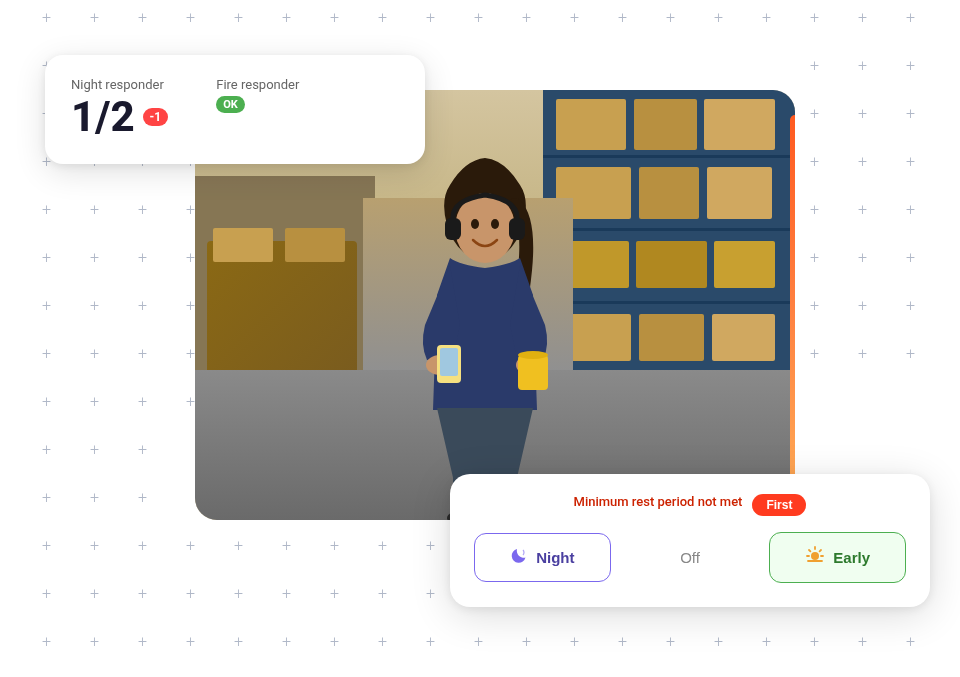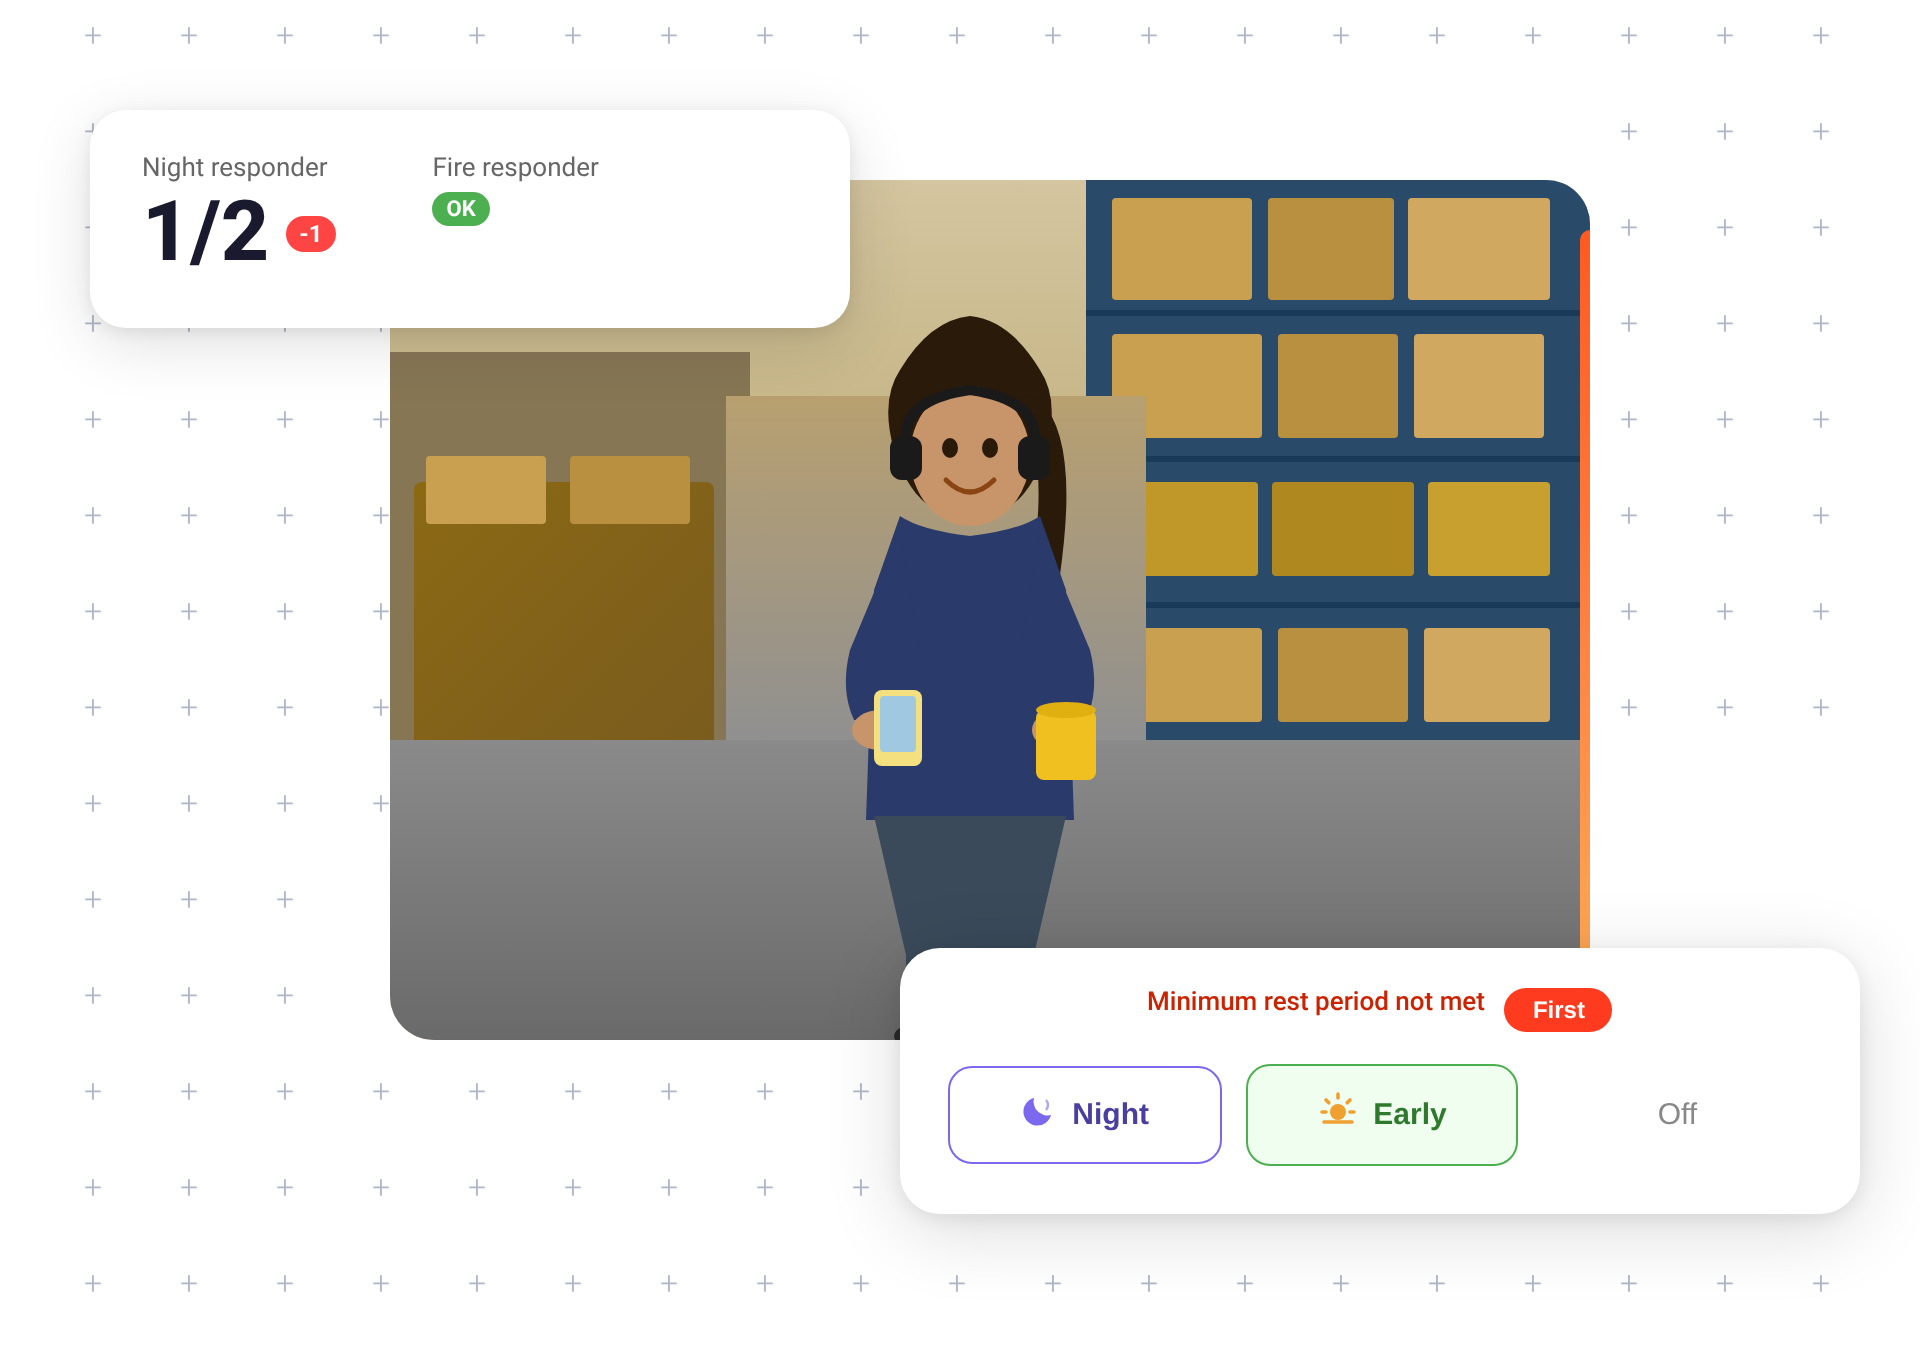--- a/index.html
+++ b/index.html
@@ -517,32 +517,32 @@
     <button class="shift-btn night">
       <span class="btn-icon">
         <svg width="18" height="18" viewBox="0 0 18 18" fill="none" xmlns="http://www.w3.org/2000/svg">
           <path d="M15.5 11.5A7 7 0 0 1 7 3a7 7 0 1 0 8.5 8.5z" fill="#7b68ee"></path>
           <path d="M13 4 Q14 5 14 6.5 Q14 8 13 9" stroke="#7b68ee" stroke-width="1.2" fill="none" opacity="0.6"></path>
         </svg>
       </span>
       <span>Night</span>
     </button>
 
+    <button class="shift-btn off">
+      <span>Off</span>
+    </button>
+
     <button class="shift-btn early">
       <span class="btn-icon">
         <svg width="20" height="20" viewBox="0 0 20 20" fill="none" xmlns="http://www.w3.org/2000/svg">
           <circle cx="10" cy="11" r="4" fill="#f0a030"></circle>
           <line x1="10" y1="2" x2="10" y2="4" stroke="#f0a030" stroke-width="1.8" stroke-linecap="round"></line>
           <line x1="16" y1="5" x2="14.6" y2="6.4" stroke="#f0a030" stroke-width="1.8" stroke-linecap="round"></line>
           <line x1="18" y1="11" x2="16" y2="11" stroke="#f0a030" stroke-width="1.8" stroke-linecap="round"></line>
           <line x1="2" y1="11" x2="4" y2="11" stroke="#f0a030" stroke-width="1.8" stroke-linecap="round"></line>
           <line x1="4" y1="5" x2="5.4" y2="6.4" stroke="#f0a030" stroke-width="1.8" stroke-linecap="round"></line>
           <line x1="3" y1="16" x2="17" y2="16" stroke="#f0a030" stroke-width="1.8" stroke-linecap="round"></line>
         </svg>
       </span>
       <span>Early</span>
     </button>
-
-    <button class="shift-btn off">
-      <span>Off</span>
-    </button>
   </div>
 </div>
 
 </body></html>

